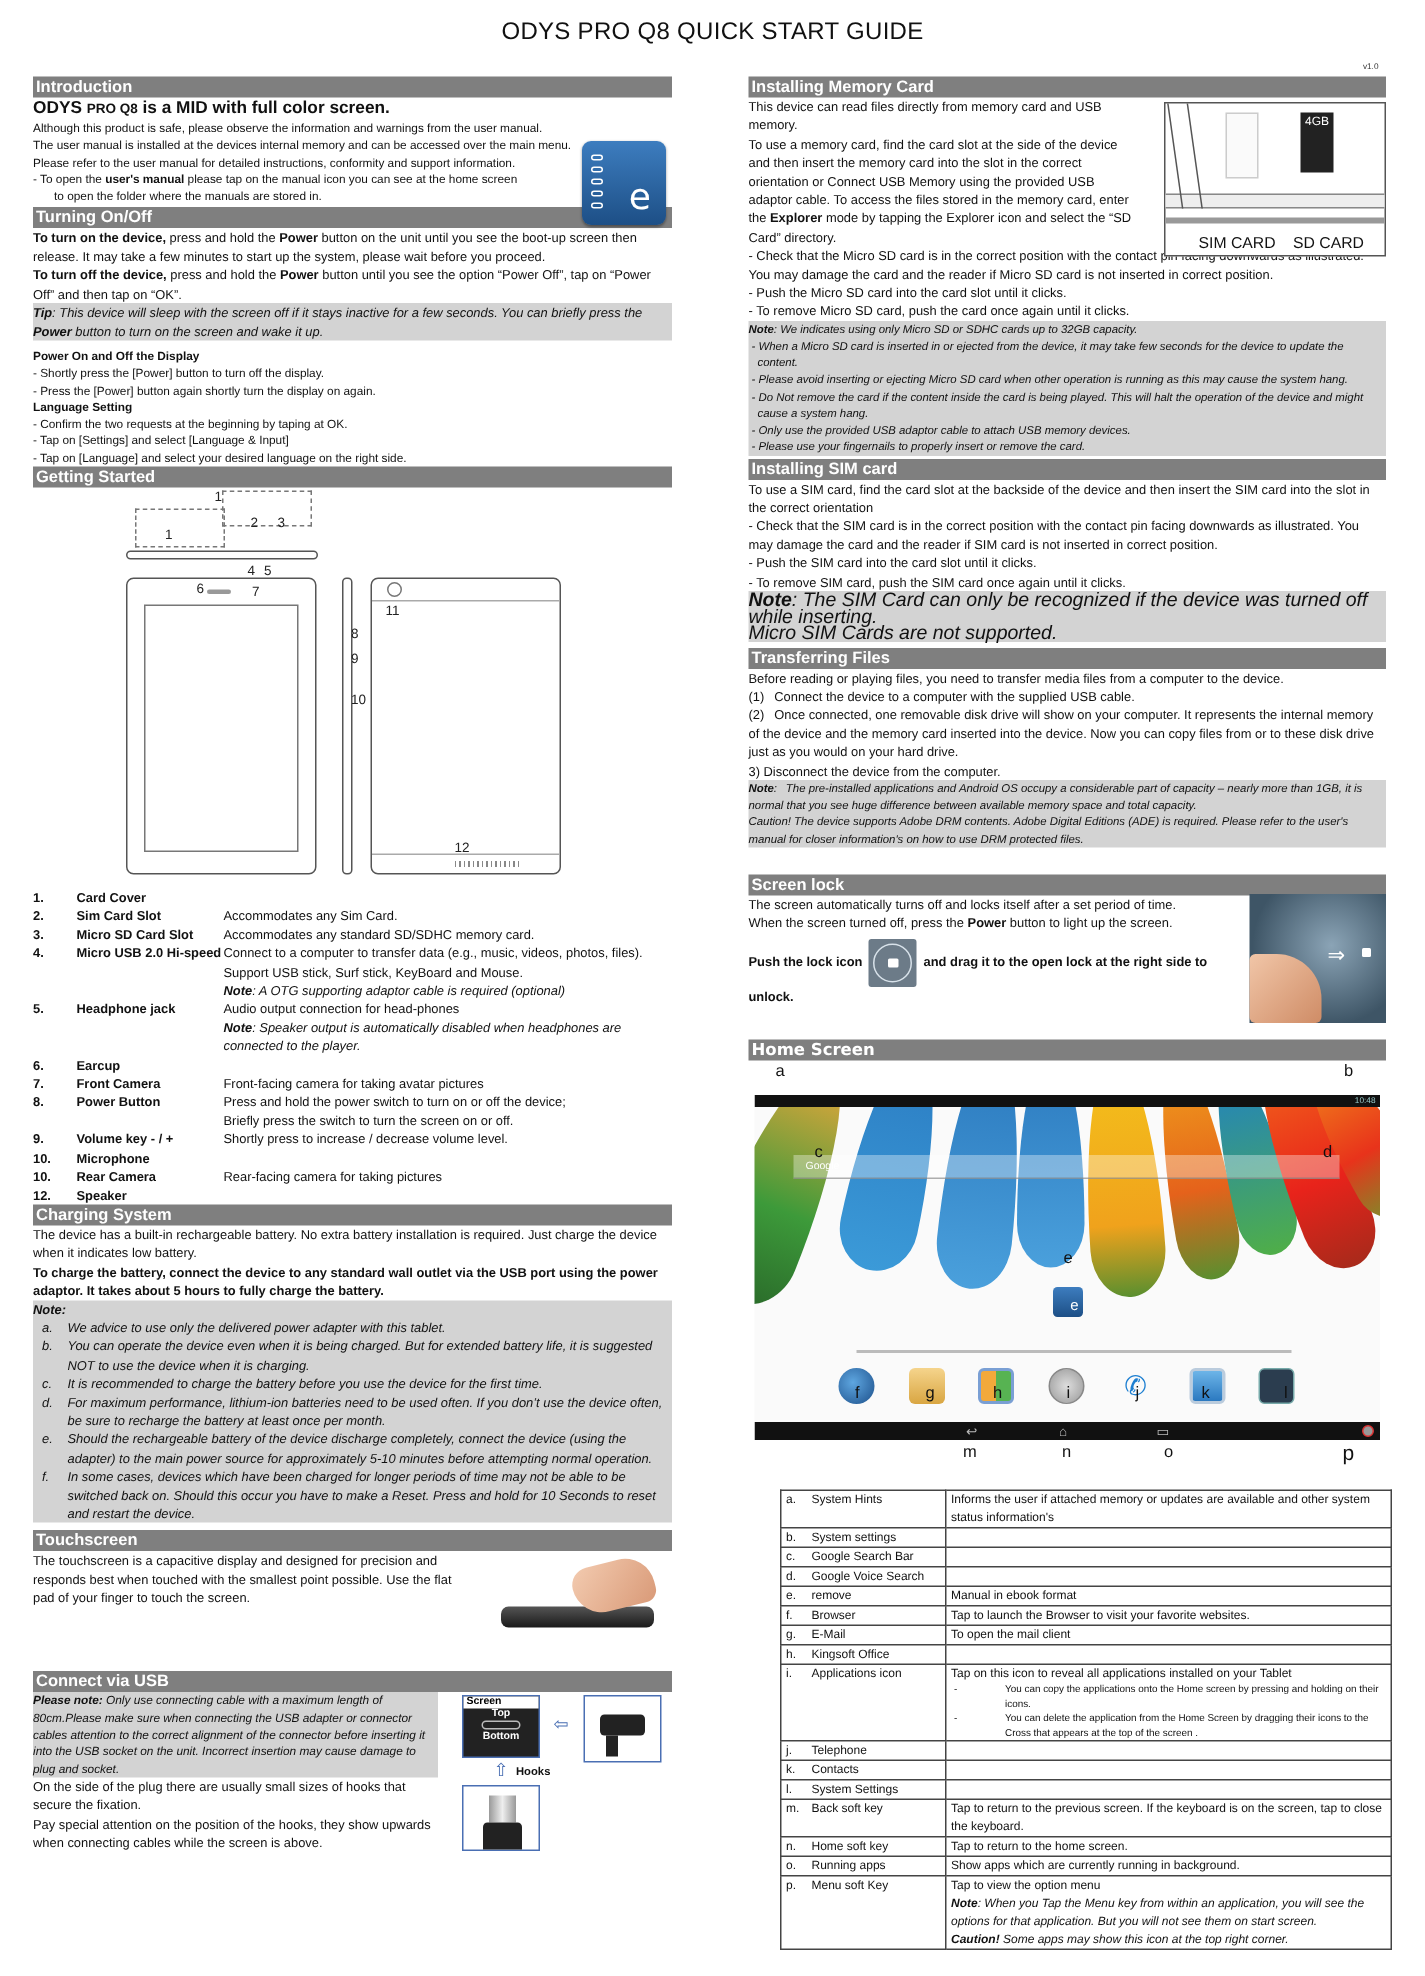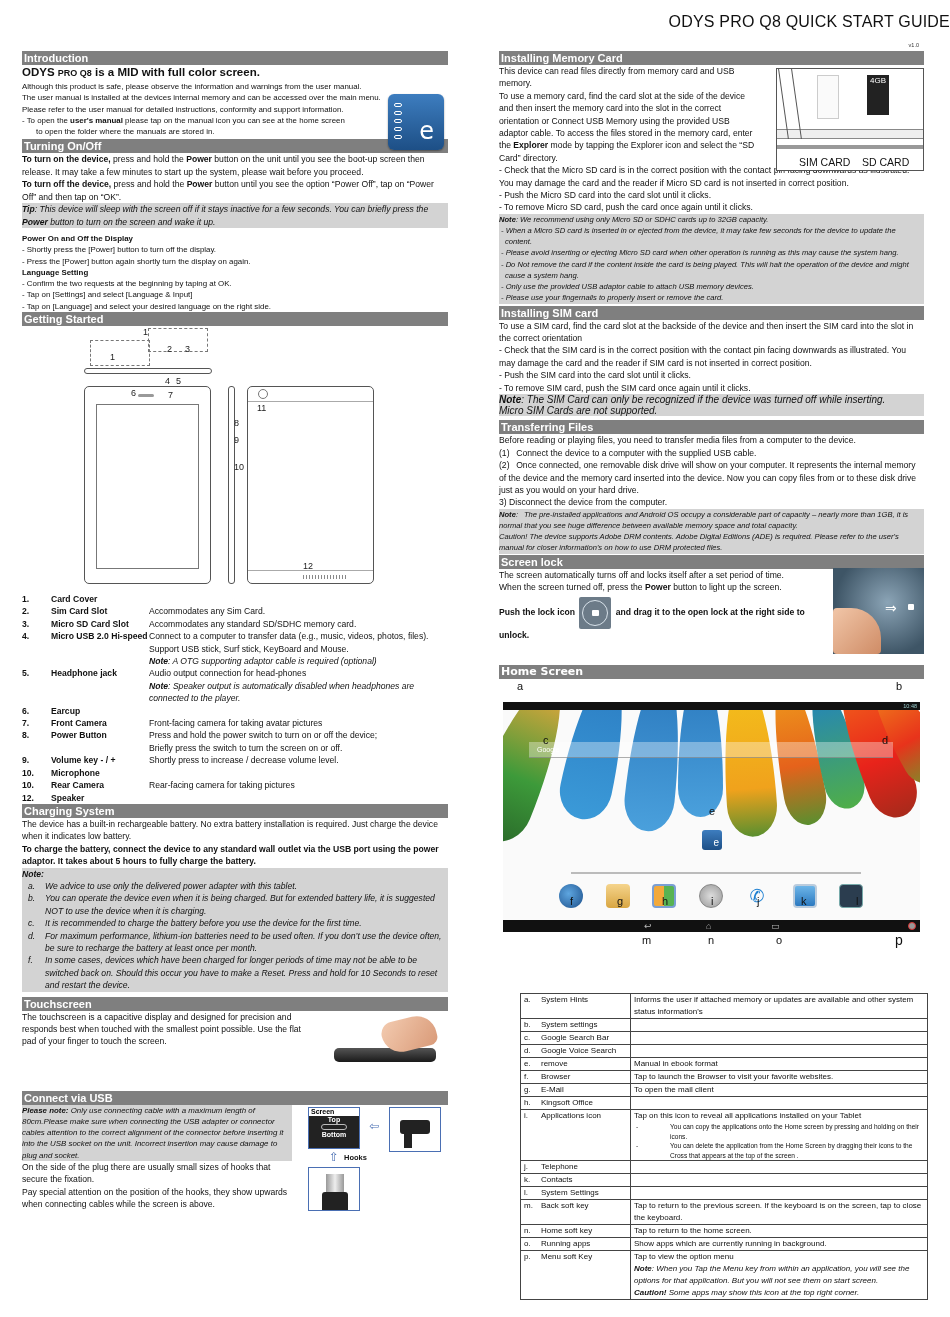--- a/index.html
+++ b/index.html
@@ -1,18 +1,18 @@
 <!DOCTYPE html>
 <html><head>
 <meta charset="utf-8">
 <style>
   * { box-sizing: border-box; margin: 0; padding: 0; }
   html, body { width: 950px; height: 1317px; background: #fff; overflow: hidden; }
   body { font-family: "Liberation Sans", "DejaVu Sans", sans-serif; color: #111; font-size: 8.6px; line-height: 12.4px; position: relative; }
-  .doc-title { position: absolute; top: 12px; left: 0; width: 950px; text-align: right; font-size: 16px; line-height: 20px; letter-spacing: 0.2px; }
+  .doc-title { position: absolute; top: 12px; left: 0; width: 950px; text-align: center; font-size: 16px; line-height: 20px; letter-spacing: 0.2px; }
   .version { position: absolute; top: 42px; right: 31px; font-size: 5.5px; line-height: 7px; color: #333; }
   .col { position: absolute; top: 51px; }
   .col-left { left: 22px; width: 426px; }
   .col-right { left: 499px; width: 425px; }
   .sec-head { background: #7f7f7f; color: #fff; font-weight: bold; font-size: 11px; line-height: 14px; padding: 0 2px; }
   .p { margin: 0; }
   .b { font-weight: bold; }
   .i { font-style: italic; }
   .shade { background: #d3d3d3; }
   .hang { padding-left: 23px; text-indent: -17px; }
@@ -245,20 +245,21 @@
       <div class="sec-head">Charging System</div>
       <p class="p">The device has a built-in rechargeable battery. No extra battery installation is required. Just charge the device when it indicates low battery.</p>
       <p class="p b">To charge the battery, connect the device to any standard wall outlet via the USB port using the power adaptor. It takes about 5 hours to fully charge the battery.</p>
       <div class="shade i">
         <div class="b"><span>Note</span>:</div>
         <div id="charging-notes-list">
             <div class="hang"><span style="display: inline-block; width: 17px; text-indent: 0px;">a.</span><span>We advice to use only the delivered power adapter with this tablet.</span></div>
             <div class="hang"><span style="display: inline-block; width: 17px; text-indent: 0px;">b.</span><span>You can operate the device even when it is being charged. But for extended battery life, it is suggested NOT to use the device when it is charging.</span></div>
             <div class="hang"><span style="display: inline-block; width: 17px; text-indent: 0px;">c.</span><span>It is recommended to charge the battery before you use the device for the first time.</span></div>
             <div class="hang"><span style="display: inline-block; width: 17px; text-indent: 0px;">d.</span><span>For maximum performance, lithium-ion batteries need to be used often. If you don’t use the device often, be sure to recharge the battery at least once per month.</span></div>
+            <div class="hang"><span style="display: inline-block; width: 17px; text-indent: 0px;">e.</span><span>Should the rechargeable battery of the device discharge completely, connect the device (using the adapter) to the main power source for approximately 5-10 minutes before attempting normal operation.</span></div>
             <div class="hang"><span style="display: inline-block; width: 17px; text-indent: 0px;">f.</span><span>In some cases, devices which have been charged for longer periods of time may not be able to be switched back on. Should this occur you have to make a Reset. Press and hold for 10 Seconds to reset and restart the device.</span></div>
           </div>
       </div>
     </section>
 
     <section class="rel" style="margin-top:5px; height:94px;">
       <div class="sec-head">Touchscreen</div>
       <p class="p" style="width:295px">The touchscreen is a capacitive display and designed for precision and responds best when touched with the smallest point possible. Use the flat pad of your finger to touch the screen.</p>
       <div class="touch-photo">
         <div style="position:absolute; left:4px; top:36px; width:102px; height:14px; background:linear-gradient(#555,#1a1a1a); border-radius:5px;"></div>
@@ -304,54 +305,54 @@
       <div class="card-fig">
         <div style="position:absolute; left:40px; top:6px; width:22px; height:44px; background:#fafafa; border:1px solid #ccc;"></div>
         <div style="position:absolute; left:90px; top:6px; width:22px; height:40px; background:#222; color:#fff; font-size:8px; text-align:center; line-height:12px;"><span>4GB</span></div>
         <div style="position:absolute; left:0; top:60px; width:100%; height:10px; border-top:1px solid #888; border-bottom:1px solid #888; background:#eee;"></div>
         <div style="position:absolute; left:0; top:76px; width:100%; height:4px; background:#999;"></div>
         <div style="position:absolute; left:6px; top:0; width:14px; height:70px; border-left:1px solid #555; border-right:1px solid #555; transform:skewX(8deg);"></div>
         <span class="lbl" style="left:22px">SIM CARD</span>
         <span class="lbl" style="left:85px">SD CARD</span>
       </div>
       <div class="shade i small-note" style="font-size:7.6px; line-height:11.2px;">
-        <div><span class="b">Note</span><span>: We recommend using only Micro SD or SDHC cards up to 32GB capacity.</span></div>
+        <div><span class="b">Note</span><span>: We indicates using only Micro SD or SDHC cards up to 32GB capacity.</span></div>
         <div class="hang" style="padding-left:6px; text-indent:-4px">- When a Micro SD card is inserted in or ejected from the device, it may take few seconds for the device to update the content.</div>
         <div class="hang" style="padding-left:6px; text-indent:-4px">- Please avoid inserting or ejecting Micro SD card when other operation is running as this may cause the system hang.</div>
         <div class="hang" style="padding-left:6px; text-indent:-4px">- Do Not remove the card if the content inside the card is being played. This will halt the operation of the device and might cause a system hang.</div>
         <div class="hang" style="padding-left:6px; text-indent:-4px">- Only use the provided USB adaptor cable to attach USB memory devices.</div>
         <div class="hang" style="padding-left:6px; text-indent:-4px">- Please use your fingernails to properly insert or remove the card.</div>
       </div>
     </section>
 
     <section style="margin-top:2px">
       <div class="sec-head">Installing SIM card</div>
       <p class="p">To use a SIM card, find the card slot at the backside of the device and then insert the SIM card into the slot in the correct orientation</p>
       <p class="p">- Check that the SIM card is in the correct position with the contact pin facing downwards as illustrated. You may damage the card and the reader if SIM card is not inserted in correct position.</p>
       <p class="p">- Push the SIM card into the card slot until it clicks.</p>
       <p class="p">- To remove SIM card, push the SIM card once again until it clicks.</p>
-      <div class="shade i small-note" style="font-size:10px; line-height:11.2px;">
+      <div class="shade i small-note" style="font-size:13px; line-height:11.2px;">
         <div><span class="b">Note</span><span>: The SIM Card can only be recognized if the device was turned off while inserting.</span></div>
         <div>Micro SIM Cards are not supported.</div>
       </div>
     </section>
 
     <section style="margin-top:4px">
       <div class="sec-head">Transferring Files</div>
       <p class="p">Before reading or playing files, you need to transfer media files from a computer to the device.</p>
       <p class="p">(1)  Connect the device to a computer with the supplied USB cable.</p>
       <p class="p">(2)  Once connected, one removable disk drive will show on your computer. It represents the internal memory of the device and the memory card inserted into the device. Now you can copy files from or to these disk drive just as you would on your hard drive.</p>
       <p class="p">3) Disconnect the device from the computer.</p>
       <div class="shade i" style="font-size:7.6px; line-height:11.2px;">
         <div><span class="b">Note</span><span>:  The pre-installed applications and Android OS occupy a considerable part of capacity – nearly more than 1GB, it is normal that you see huge difference between available memory space and total capacity.</span></div>
         <div>Caution! The device supports Adobe DRM contents. Adobe Digital Editions (ADE) is required. Please refer to the user's manual for closer information's on how to use DRM protected files.</div>
       </div>
     </section>
 
-    <section class="rel" style="margin-top:1px; height:110px;">
+    <section class="rel" style="margin-top:18px; height:110px;">
       <div class="sec-head">Screen lock</div>
       <p class="p">The screen automatically turns off and locks itself after a set period of time.</p>
       <p class="p"><span>When the screen turned off, press the </span><span class="b">Power</span><span> button to light up the screen.</span></p>
       <p class="p b" style="width:320px; margin-top:4px;"><span>Push the lock icon</span> <span class="lock-inline"><span class="circ"></span><span class="pad"></span></span> <span>and drag it to the open lock at the right side to unlock.</span></p>
       <div class="lock-photo">
         <div style="position:absolute; left:52px; top:34px; color:#fff; font-size:14px;">⇒</div>
         <div style="position:absolute; left:75px; top:36px; width:6px; height:6px; background:#fff; border-radius:1px;"></div>
         <div style="position:absolute; left:0; top:40px; width:48px; height:46px; background:linear-gradient(135deg,#f1c6a8,#cf8c66); border-radius:4px 30px 4px 4px;"></div>
       </div>
     </section>

